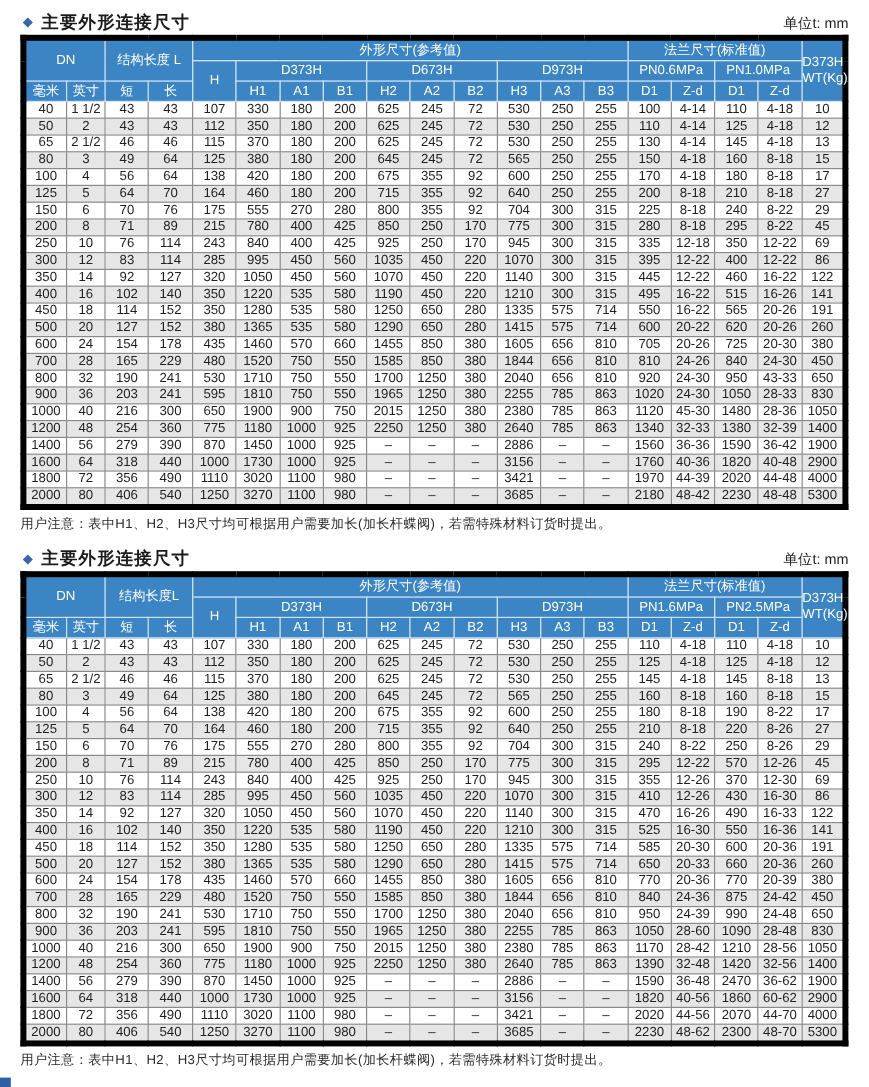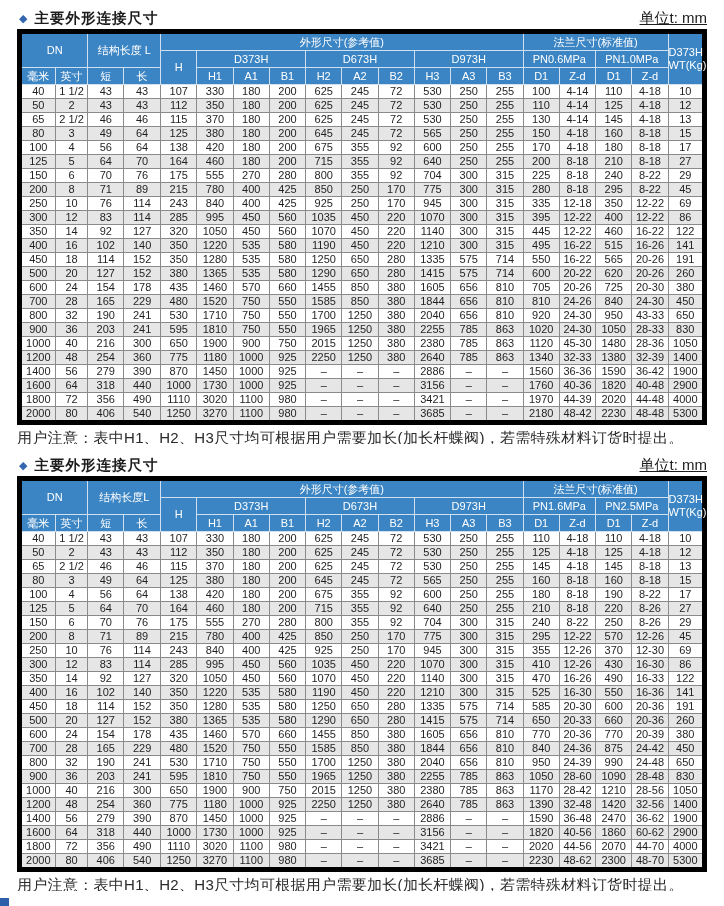--- a/index.html
+++ b/index.html
@@ -17,38 +17,38 @@
     height:23px;margin-bottom:1px;
   }
   .title-row.second{margin-top:7px;height:24px;}
   .sec-title{
     font-size:14.5px;font-weight:bold;color:#1c1c1c;
     display:flex;align-items:center;letter-spacing:1px;
   }
   .diamond{
     color:#3566b0;font-size:11px;margin:0 7px 0 2px;letter-spacing:0;
   }
-  .unit-label{font-size:15px;color:#1c1c1c;text-decoration:underline;}
+  .unit-label{font-size:12px;color:#1c1c1c;}
   table.spec{
     width:100%;border-collapse:collapse;table-layout:fixed;
     border:5px solid #000000;
   }
   table.spec th{
     background:#3c85c4;color:#ffffff;font-weight:normal;
     font-size:11px;text-align:center;vertical-align:middle;
     border:1px solid #cfe0f0;padding:0;height:16px;line-height:13px;
   }
   table.spec td{
     font-size:11px;color:#1f1f1f;text-align:center;vertical-align:middle;
     border:1px solid #8a8a8a;padding:0;height:13px;line-height:13px;
     white-space:nowrap;overflow:hidden;
   }
   table.spec tr.alt td{background:#e6e6e6;}
   .note{
-    font-size:15px;color:#2a2a2a;margin-top:4px;height:15px;
+    font-size:11px;color:#2a2a2a;margin-top:4px;height:15px;
     white-space:nowrap;overflow:hidden;letter-spacing:0.3px;
   }
   .corner-mark{
     position:absolute;left:0;bottom:0;width:9px;height:8px;background:#2b5faa;
   }
 </style>
 </head>
 <body>
 
 <div class="title-row">

